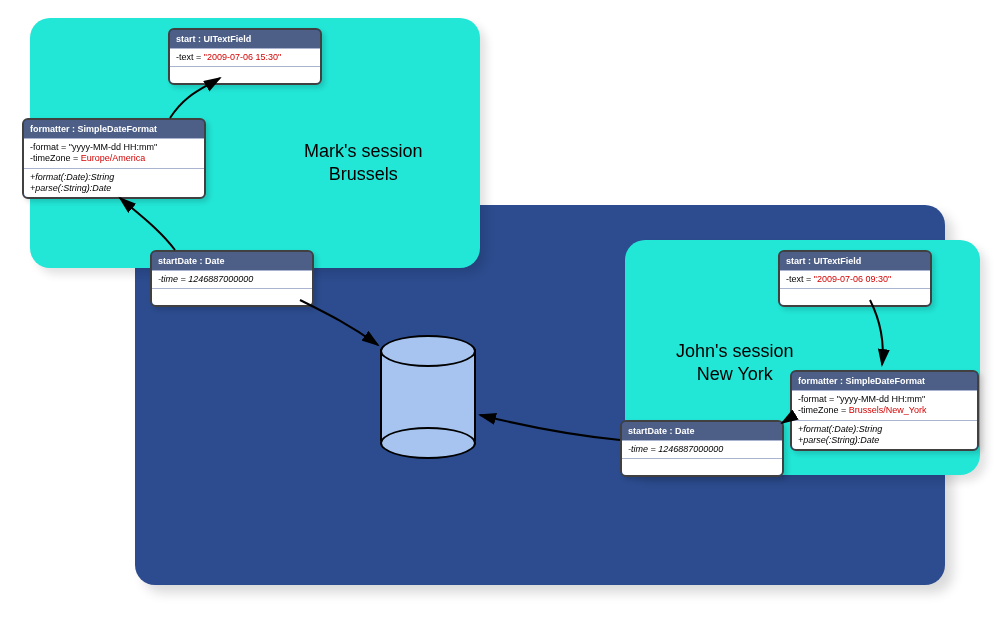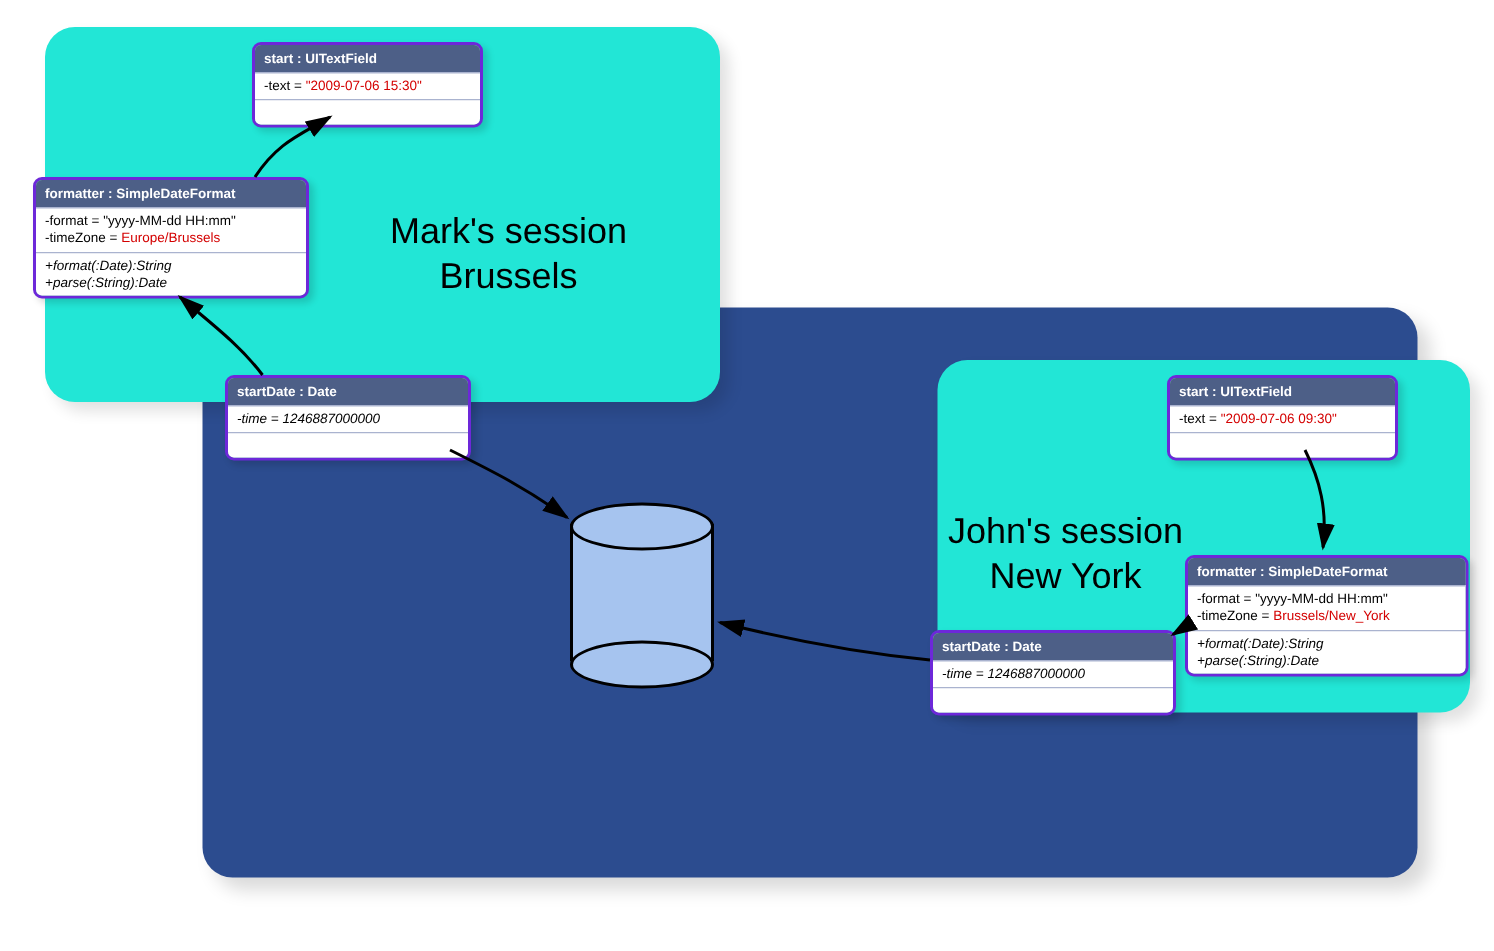--- a/index.html
+++ b/index.html
@@ -26,32 +26,33 @@
     position: absolute;
     background: #22e6d6;
     border-radius: 20px;
     box-shadow: 6px 6px 10px rgba(0,0,0,0.12);
   }
   .session-mark { left: 30px; top: 18px; width: 450px; height: 250px; }
   .session-john { left: 625px; top: 240px; width: 355px; height: 235px; }
 
   .session-label {
     position: absolute;
-    font-size: 24px;
+    font-size: 18px;
     color: #000;
     text-align: center;
     line-height: 1.25;
     white-space: pre;
+    margin-left: 44px;
   }
 
   
   .obj {
     position: absolute;
-    background: #86efac;
-    border: 2px solid #6d28d9;
+    background: #1d4ed8;
+    border: 2px solid #404040;
     border-radius: 6px;
     box-shadow: 3px 3px 5px rgba(0,0,0,0.15);
     font-size: 9px;
   }
   .obj .hdr {
     background: #4d5f87;
     color: #fff;
     font-weight: bold;
     padding: 4px 6px;
     border-top-left-radius: 4px;
@@ -145,21 +146,21 @@
   <div class="obj" style="left:168px; top:28px; width:150px;">
     <div class="hdr">start : UITextField</div>
     <div class="row"><span>-text = </span><span class="red">"2009-07-06 15:30"</span></div>
     <div class="row last"></div>
   </div>
 
   <div class="obj" style="left:22px; top:118px; width:180px;">
     <div class="hdr">formatter : SimpleDateFormat</div>
     <div class="row">
       <span>-format = </span><span>"yyyy-MM-dd HH:mm"</span><br>
-      <span>-timeZone = </span><span class="red">Europe/Brussels</span>
+      <span>-timeZone = </span><span class="red">Europe/America</span>
     </div>
     <div class="row last">
       <span class="pre">+format(:Date):String</span><br>
       <span class="pre">+parse(:String):Date</span>
     </div>
   </div>
 
   <div class="obj" style="left:150px; top:250px; width:160px;">
     <div class="hdr">startDate : Date</div>
     <div class="row"><span class="pre"><span>-time = </span><span>1246887000000</span></span></div>

